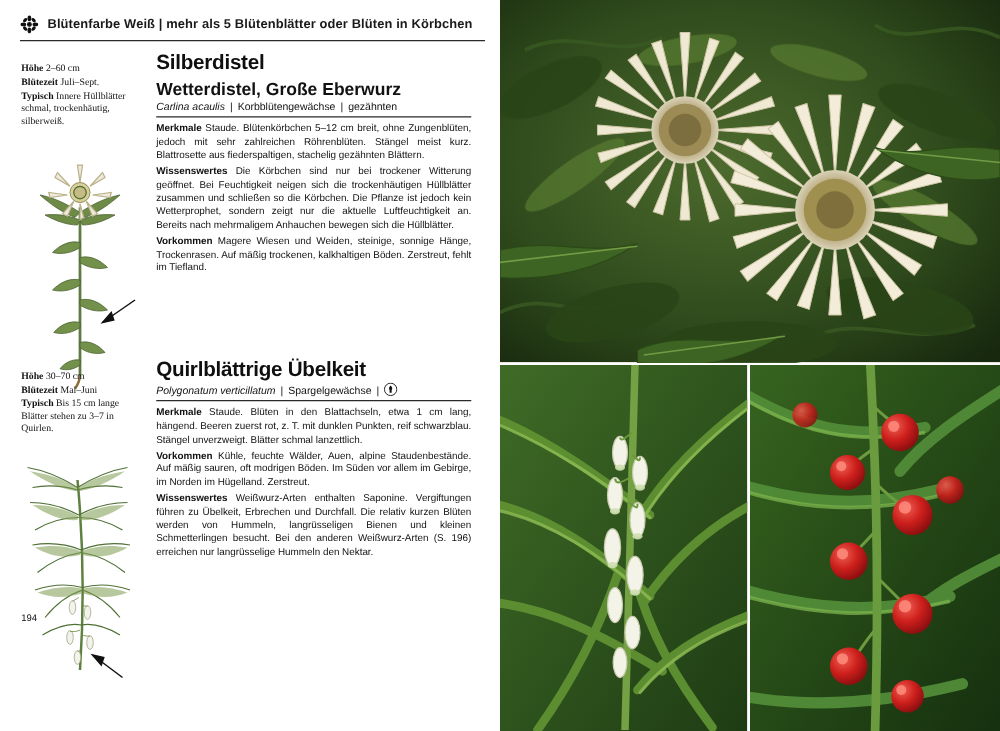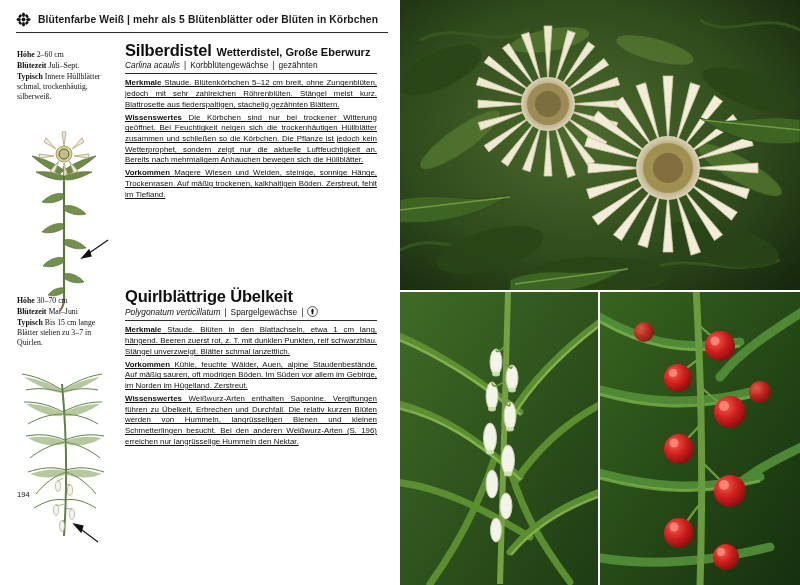--- a/index.html
+++ b/index.html
@@ -94,21 +94,21 @@
     color: #0f0f0f;
     letter-spacing: -0.2px;
     line-height: 1.05;
     margin: 0 0 1px 0;
     display: flex;
     align-items: baseline;
     flex-wrap: wrap;
     gap: 5px;
   }
   .sp-alt {
-    font-size: 11px;
+    font-size: 14px;
     font-weight: bold;
     color: #111;
     letter-spacing: 0;
   }
   .sp-latin {
     font-size: 8.4px;
     color: #111;
     font-style: italic;
     margin: 1px 0 0 0;
     display: flex;
@@ -122,21 +122,20 @@
   .sp-rule {
     border-top: 1px solid #2a2a2a;
     margin: 3px 0 4px 0;
   }
   .para {
     font-size: 7.9px;
     line-height: 1.345;
     color: #111;
     margin: 0 0 2.5px 0;
     text-align: justify;
-    text-decoration: underline;
   }
   .para b { font-weight: bold; }
 
   
   #page-number {
     position: absolute;
     left: 17px; bottom: 13px;
     font-size: 7.6px;
     color: #111;
   }

